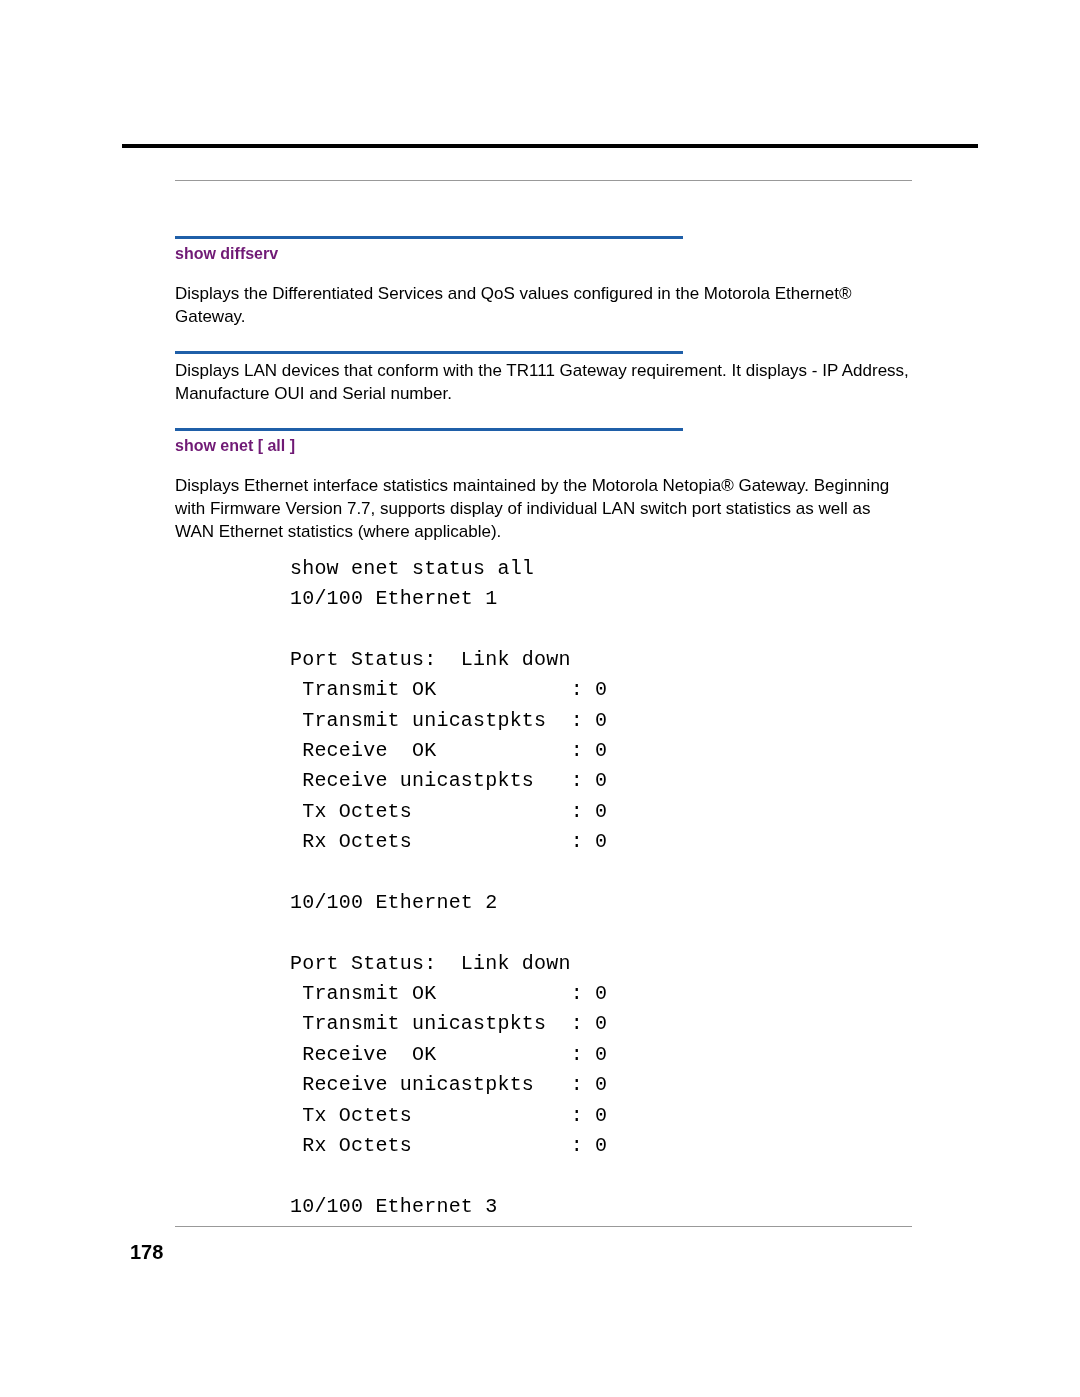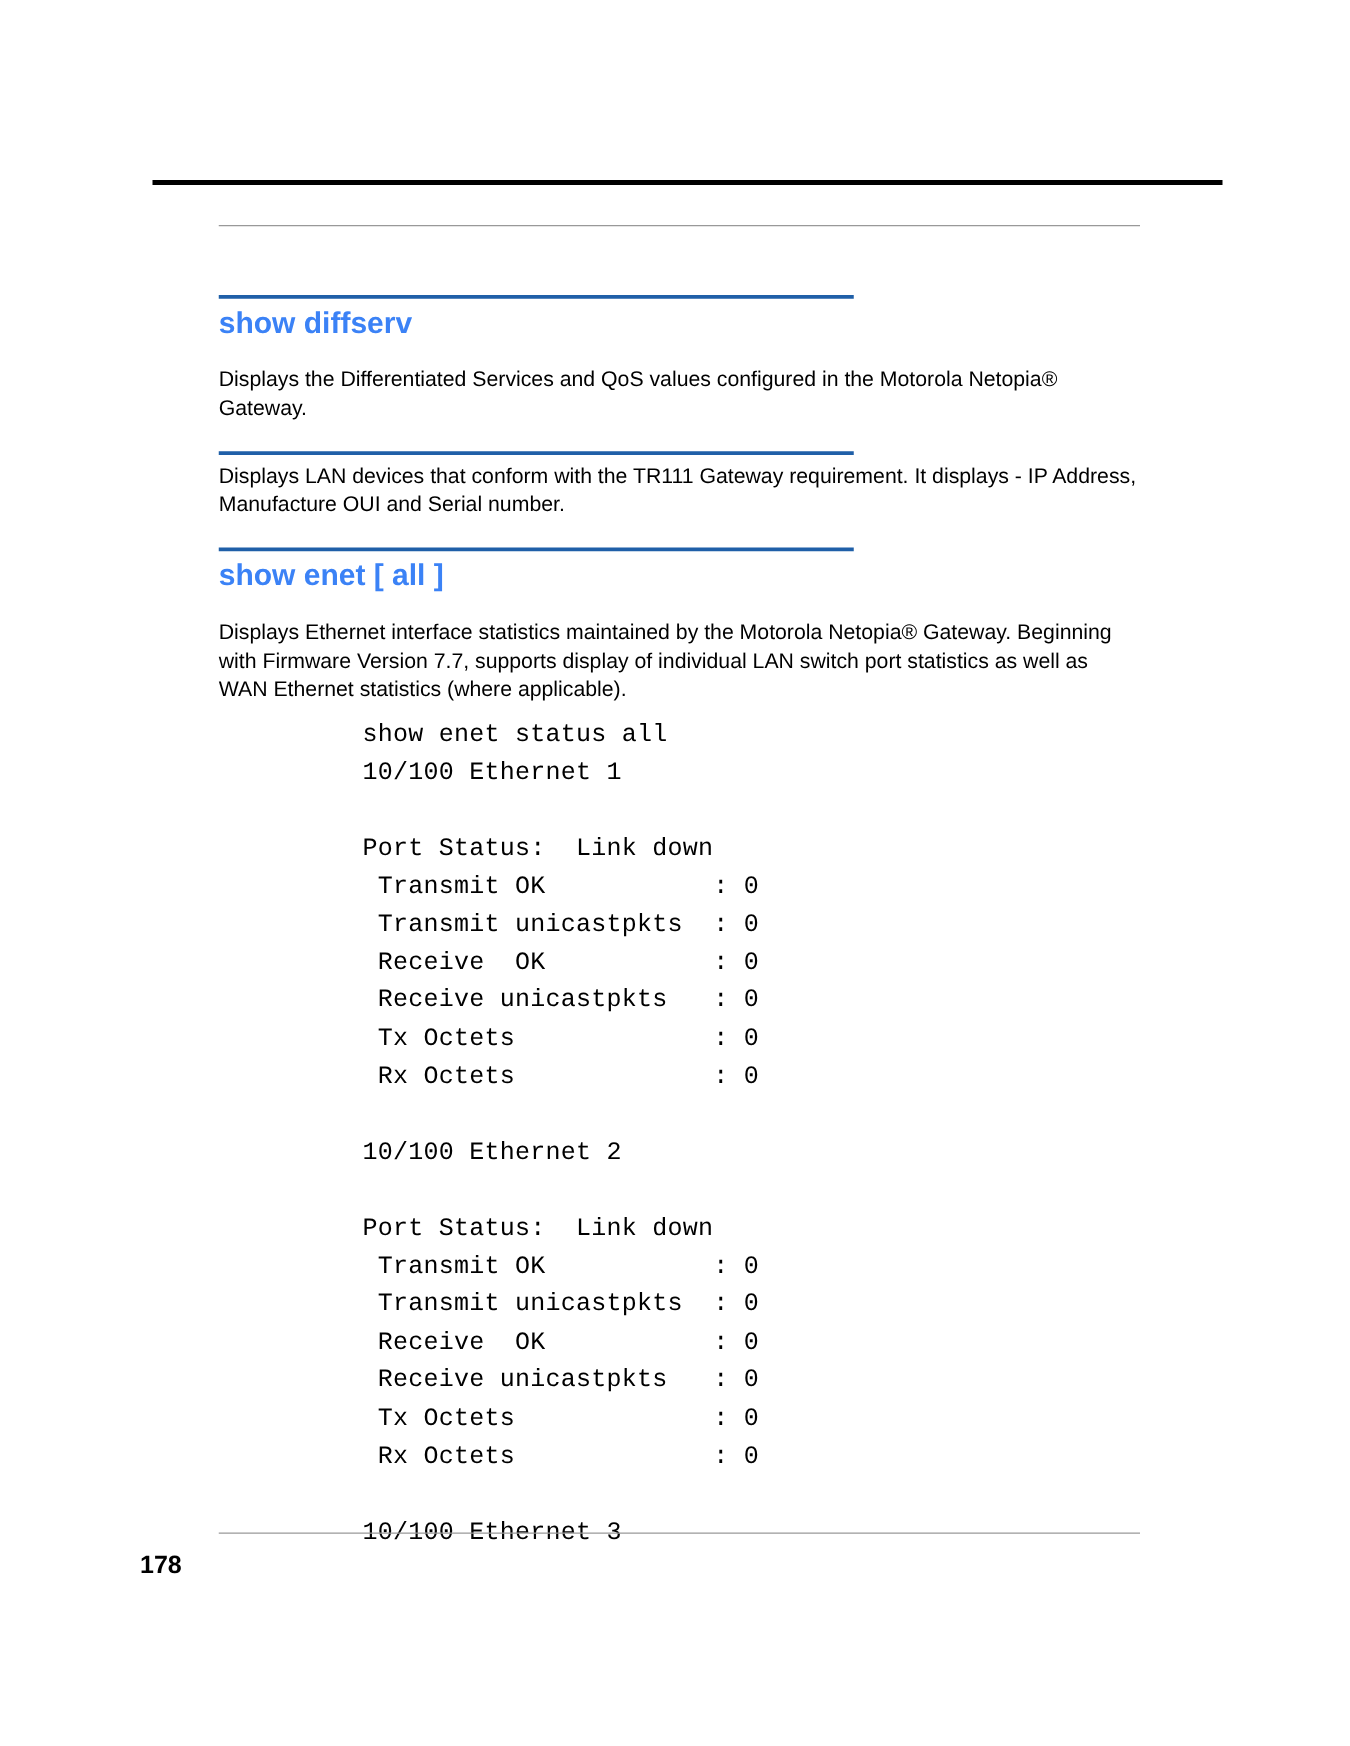--- a/index.html
+++ b/index.html
@@ -34,23 +34,23 @@
     .section {
       margin-top: 55px;
     }
     .cmd-rule {
       width: 508px;
       height: 3px;
       background: #1f5fa8;
       margin-bottom: 6px;
     }
     .cmd-heading {
-      font-size: 24px;
+      font-size: 16px;
       font-weight: bold;
-      color: #3b82f6;
+      color: #701a75;
       margin-bottom: 20px;
     }
     .body-text {
       font-size: 17px;
       line-height: 1.35;
       color: #000000;
       margin-bottom: 10px;
     }
     .example-label {
       font-size: 16px;
@@ -75,37 +75,37 @@
     .footer-rule {
       position: absolute;
       left: 175px;
       right: 168px;
       bottom: 170px;
       height: 1px;
       background: #999;
     }
     .page-number {
       position: absolute;
-      left: 112px;
+      left: 130px;
       bottom: 133px;
       font-size: 20px;
       font-weight: bold;
     }
   </style>
 </head>
 <body>
 
 <div class="page-rule-top"></div>
 
 <div class="content-area">
 
   <div class="section">
     <div class="cmd-rule"></div>
     <div class="cmd-heading">show diffserv</div>
-    <div class="body-text">Displays the Differentiated Services and QoS values configured in the Motorola Netopia® Gateway.</div>
+    <div class="body-text">Displays the Differentiated Services and QoS values configured in the Motorola Ethernet® Gateway.</div>
   </div>
 
   <div class="section2">
     <div class="cmd-rule"></div>
     <div class="body-text">Displays LAN devices that conform with the TR111 Gateway requirement. It displays - IP Address, Manufacture OUI and Serial number.</div>
   </div>
 
   <div class="section3">
     <div class="cmd-rule"></div>
     <div class="cmd-heading">show enet [ all ]</div>

